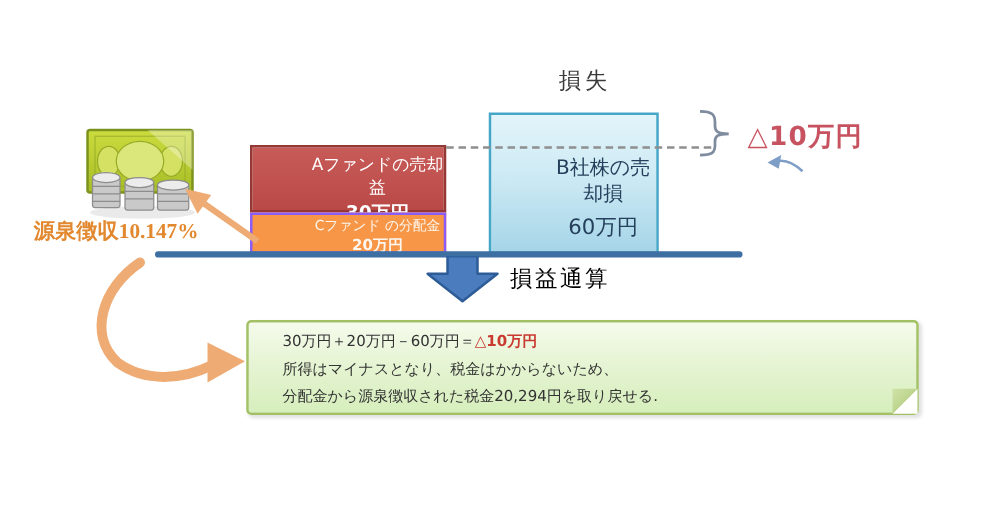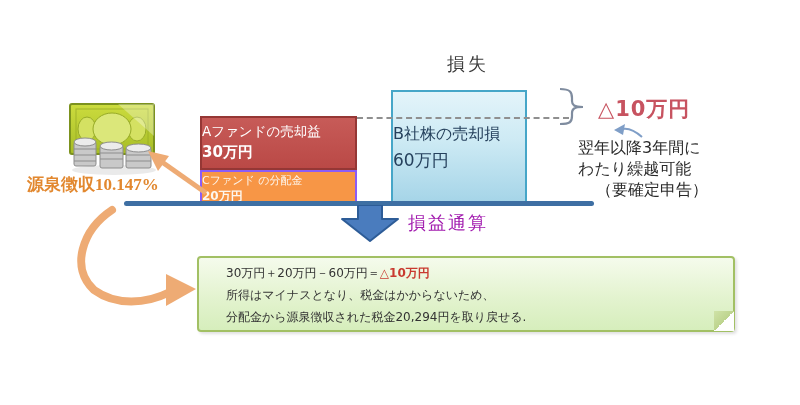--- a/index.html
+++ b/index.html
@@ -8,21 +8,21 @@
     font-family:"DejaVu Sans", sans-serif; overflow:hidden; color:#333;
   }
   .abs { position:absolute; }
 
   
   .col-label { font-size:18px; color:#3a3a3a; letter-spacing:3px; text-align:center; }
   .lbl-profit { left:200px; top:52px; width:157px; }
   .lbl-loss   { left:391px; top:52px; width:154px; }
 
   
-  .box { text-align:left; box-sizing:border-box; z-index:2; }
+  .box { text-align:center; box-sizing:border-box; z-index:2;padding-left:47px; }
   .box-red {
     left:200px; top:116px; width:157px; height:54px;
     background:linear-gradient(180deg,#c75b58 0%,#ba4946 100%);
     border:2px solid #953735; color:#ffffff;
   }
   .box-red .t1 { font-size:13.5px; margin-top:5px; }
   .box-red .t2 { font-size:15px; font-weight:bold; margin-top:2px; }
   .box-orange {
     left:200px; top:170px; width:157px; height:33px;
     background:#f79646; border:2px solid #8b5cf6; color:#fdf6ee;
@@ -44,21 +44,21 @@
 
   
   .baseline { left:124px; top:201px; width:470px; height:5px; background:#3e6fa3; border-radius:3px; z-index:2; }
 
   
   .amount { left:598px; top:95px; font-size:21px; font-weight:bold; color:#c75360; letter-spacing:1px; }
   .carryover { left:578px; top:137px; font-size:16px; line-height:21px; color:#2a2a2a; }
   .carryover .indent { padding-left:18px; }
 
   
-  .offset-label { left:408px; top:211px; font-size:18px; color:#a21caf; letter-spacing:2px; }
+  .offset-label { left:408px; top:211px; font-size:18px; color:#000000; letter-spacing:2px; }
 
   
   .withholding { left:27px; top:173px; font-size:17px; font-weight:bold; color:#e2882f;font-family:Liberation Serif, serif; }
 
   
   .note-box {
     left:197px; top:256px; width:538px; height:76px; box-sizing:border-box;
     background:linear-gradient(180deg,#f5fbec 0%,#e3f3cf 55%,#d6eebc 100%);
     border:2px solid #a2c064; border-radius:4px;
     box-shadow:2px 2px 3px rgba(0,0,0,0.12); z-index:1;
@@ -138,25 +138,20 @@
     <path d="M4,3 C14,3 16,6 16,12 L16,15 C16,19 18,21 27,21 C18,21 16,23 16,27 L16,30 C16,36 14,38 4,38" fill="none" stroke="#7f8c9f" stroke-width="2.2"></path>
   </svg>
 
   <div class="abs amount">△10万円</div>
 
   <svg class="abs" style="left:612px; top:122px;" width="32" height="18" viewBox="0 0 32 18">
     <path d="M30,15 Q19,5 10,7" fill="none" stroke="#7f9ec7" stroke-width="2"></path>
     <polygon points="2,8 13,2 11,13" fill="#7f9ec7"></polygon>
   </svg>
 
-  <div class="abs carryover">
-    <div>翌年以降3年間に</div>
-    <div>わたり繰越可能</div>
-    <div class="indent">（要確定申告）</div>
-  </div>
 
   <div class="abs baseline"></div>
 
   <svg class="abs z3" style="left:341px; top:205px;" width="60" height="38" viewBox="0 0 60 38">
     <polygon points="17,0 41,0 41,14 57,14 29,36 1,14 17,14" fill="#4a7cbe" stroke="#2d5c97" stroke-width="2" stroke-linejoin="round"></polygon>
   </svg>
   <div class="abs offset-label">損益通算</div>
 
   <svg class="abs" style="left:68px; top:204px;" width="140" height="110" viewBox="0 0 140 110">
     <path d="M44,6 C14,26 2,64 26,86 C48,102 78,100 102,88" fill="none" stroke="#eeab74" stroke-width="8" stroke-linecap="round"></path>

